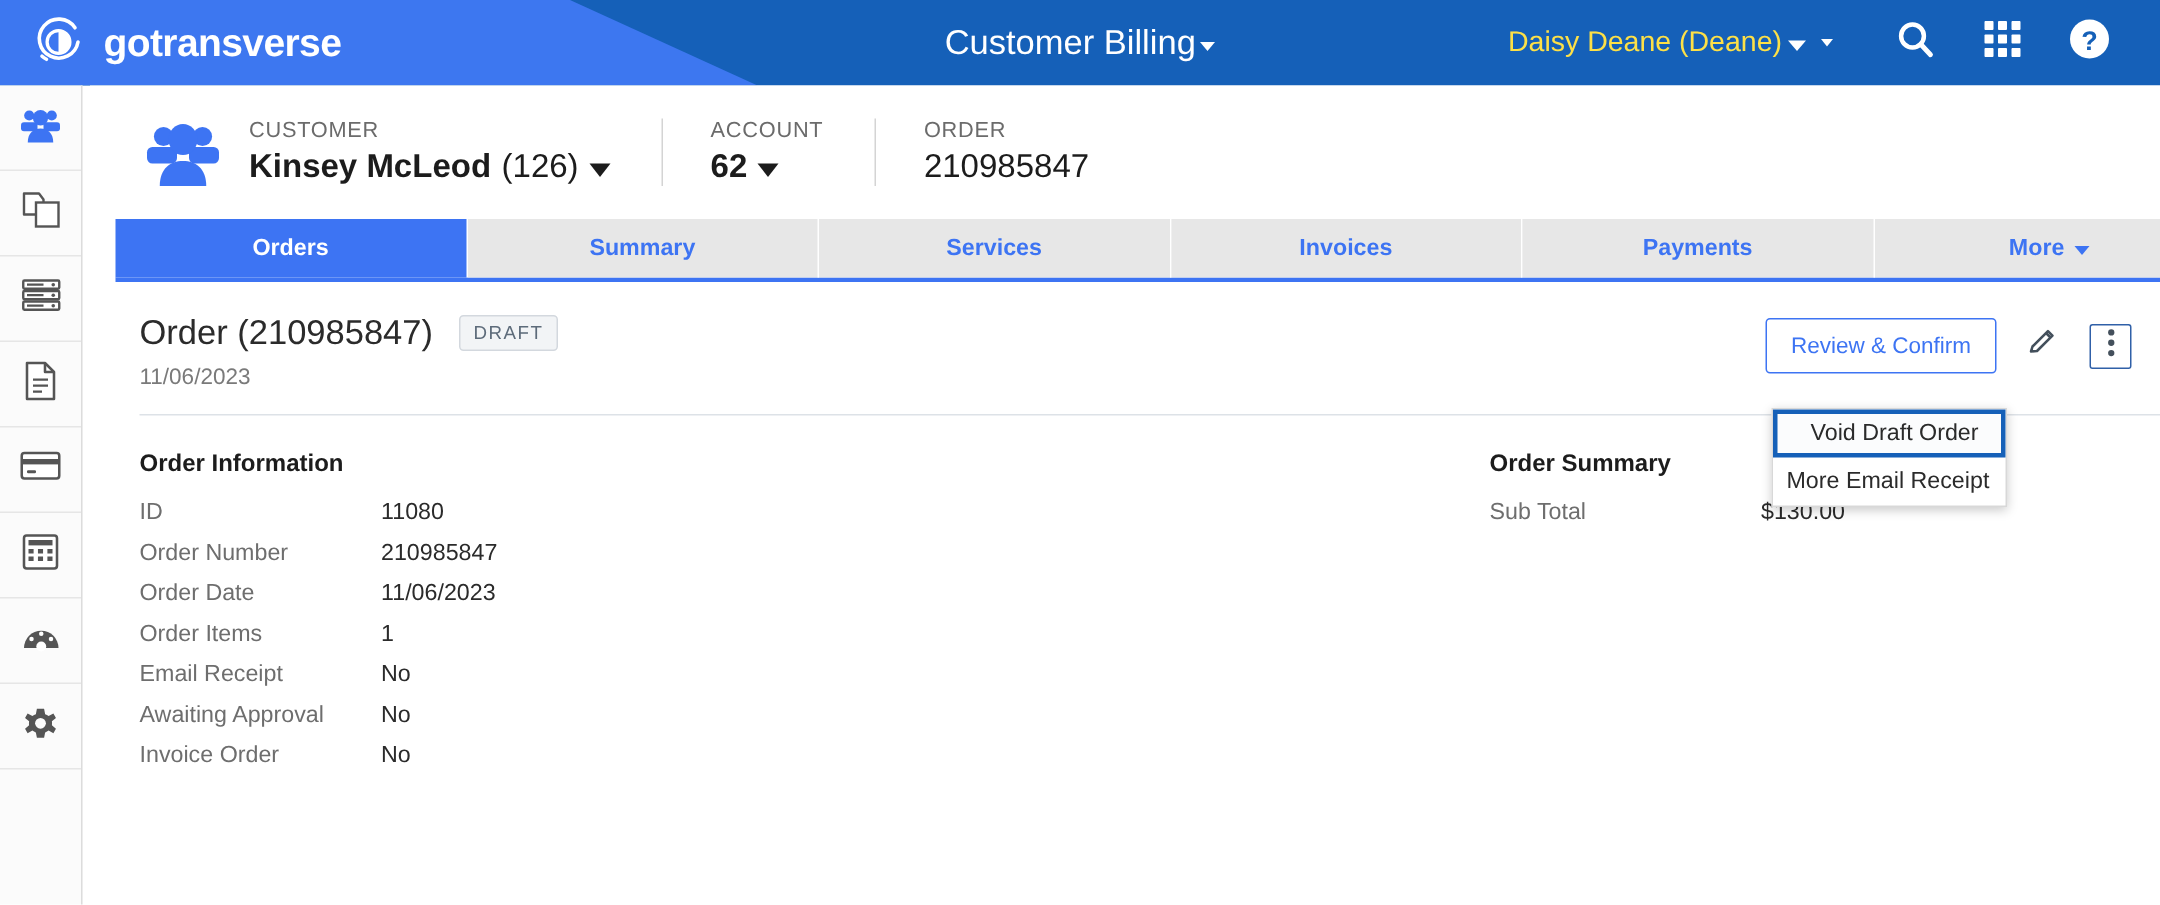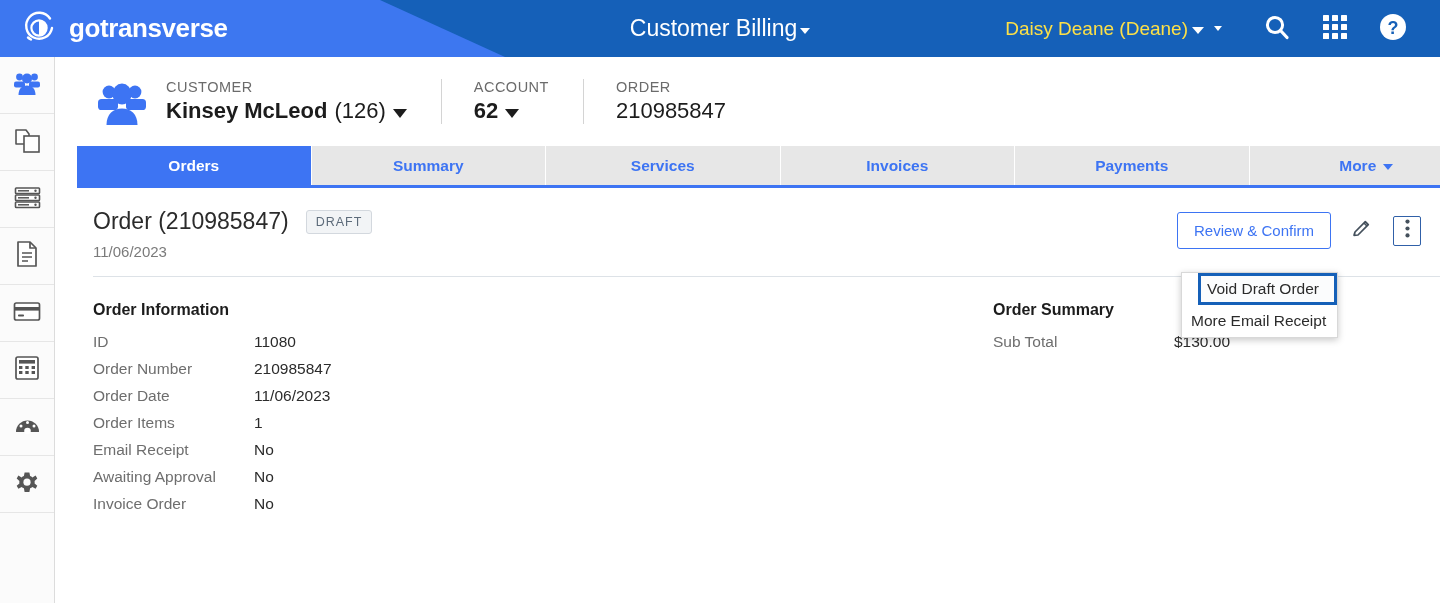--- a/index.html
+++ b/index.html
@@ -199,22 +199,21 @@
     box-shadow: 0 2px 7px rgba(0,0,0,0.22);
     z-index: 40;
   }
   .dd-item {
     font-size: 15.5px; color: #2b2b2b;
     padding: 7px 9px; cursor: pointer; white-space: nowrap;
   }
   .dd-item.focused {
     border: 3px solid #1560b8;
     background: #fbfcfd;
-    padding: 4px 6px;
-    margin-left: 16px;
+    padding: 4px 22px;
   }
 </style>
 </head>
 <body>
 
 <div class="topbar">
   <div class="topbar-wedge"></div>
 
   <div class="logo-wrap">
     <span class="logo-mark">

